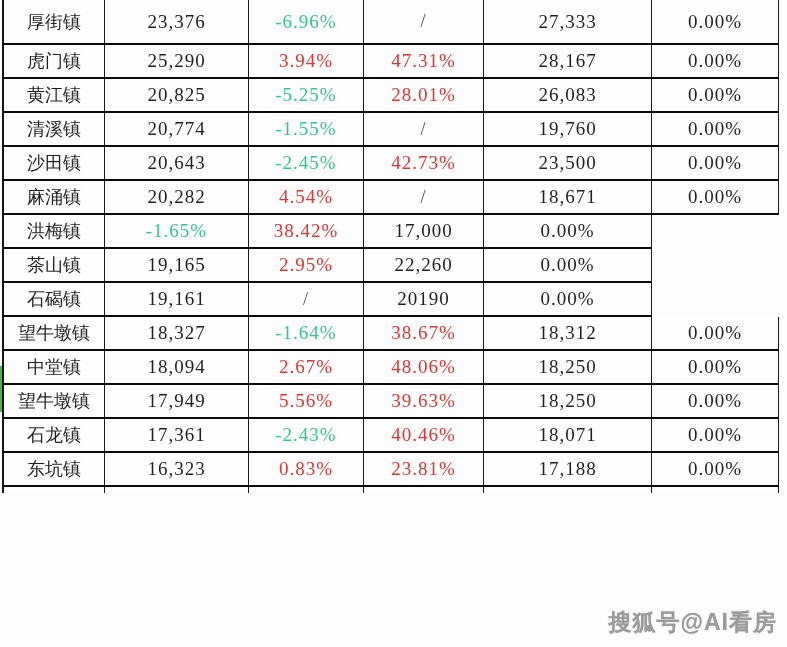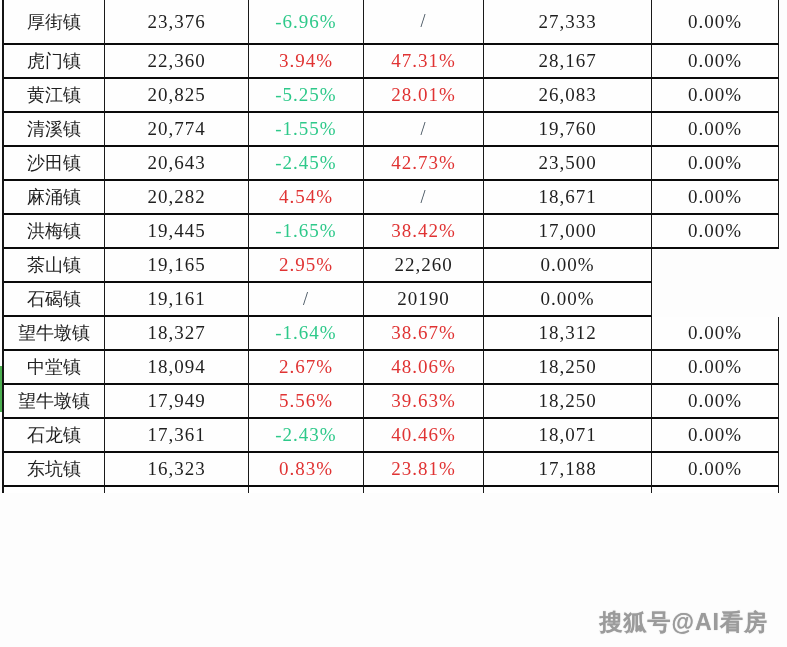--- a/index.html
+++ b/index.html
@@ -51,21 +51,21 @@
     border-right:1.5px solid #1a1a1a;
     background:#ffffff;
   }
   .row-marker{
     position:absolute;
     left:0;top:366px;width:5px;height:46px;
     background:var(--marker,#4caf50);
   }
   .watermark{
     position:absolute;
-    right:19px;bottom:9px;
+    right:10px;bottom:9px;
     font-size:23px;
     font-weight:bold;
     color:var(--wm,#9b9b9b);
     font-family:"Liberation Sans","DejaVu Sans",sans-serif;
     letter-spacing:1px;
     text-shadow:0 0 1px rgba(120,120,120,.6);
     pointer-events:none;
   }
 </style>
 </head>
@@ -81,21 +81,21 @@
     <div class="cell town">厚街镇</div>
     <div class="cell">23,376</div>
     <div class="cell tone-green">-6.96%</div>
     <div class="cell tone-slash">/</div>
     <div class="cell">27,333</div>
     <div class="cell">0.00%</div>
   </div>
 
   <div class="row">
     <div class="cell town">虎门镇</div>
-    <div class="cell">22,360</div>
+    <div class="cell">25,290</div>
     <div class="cell tone-red">3.94%</div>
     <div class="cell tone-red">47.31%</div>
     <div class="cell">28,167</div>
     <div class="cell">0.00%</div>
   </div>
 
   <div class="row">
     <div class="cell town">黄江镇</div>
     <div class="cell">20,825</div>
     <div class="cell tone-green">-5.25%</div>
@@ -126,21 +126,20 @@
     <div class="cell town">麻涌镇</div>
     <div class="cell">20,282</div>
     <div class="cell tone-red">4.54%</div>
     <div class="cell tone-slash">/</div>
     <div class="cell">18,671</div>
     <div class="cell">0.00%</div>
   </div>
 
   <div class="row">
     <div class="cell town">洪梅镇</div>
-    <div class="cell">19,445</div>
     <div class="cell tone-green">-1.65%</div>
     <div class="cell tone-red">38.42%</div>
     <div class="cell">17,000</div>
     <div class="cell">0.00%</div>
   </div>
 
   <div class="row">
     <div class="cell town">茶山镇</div>
     <div class="cell">19,165</div>
     <div class="cell tone-red">2.95%</div>

